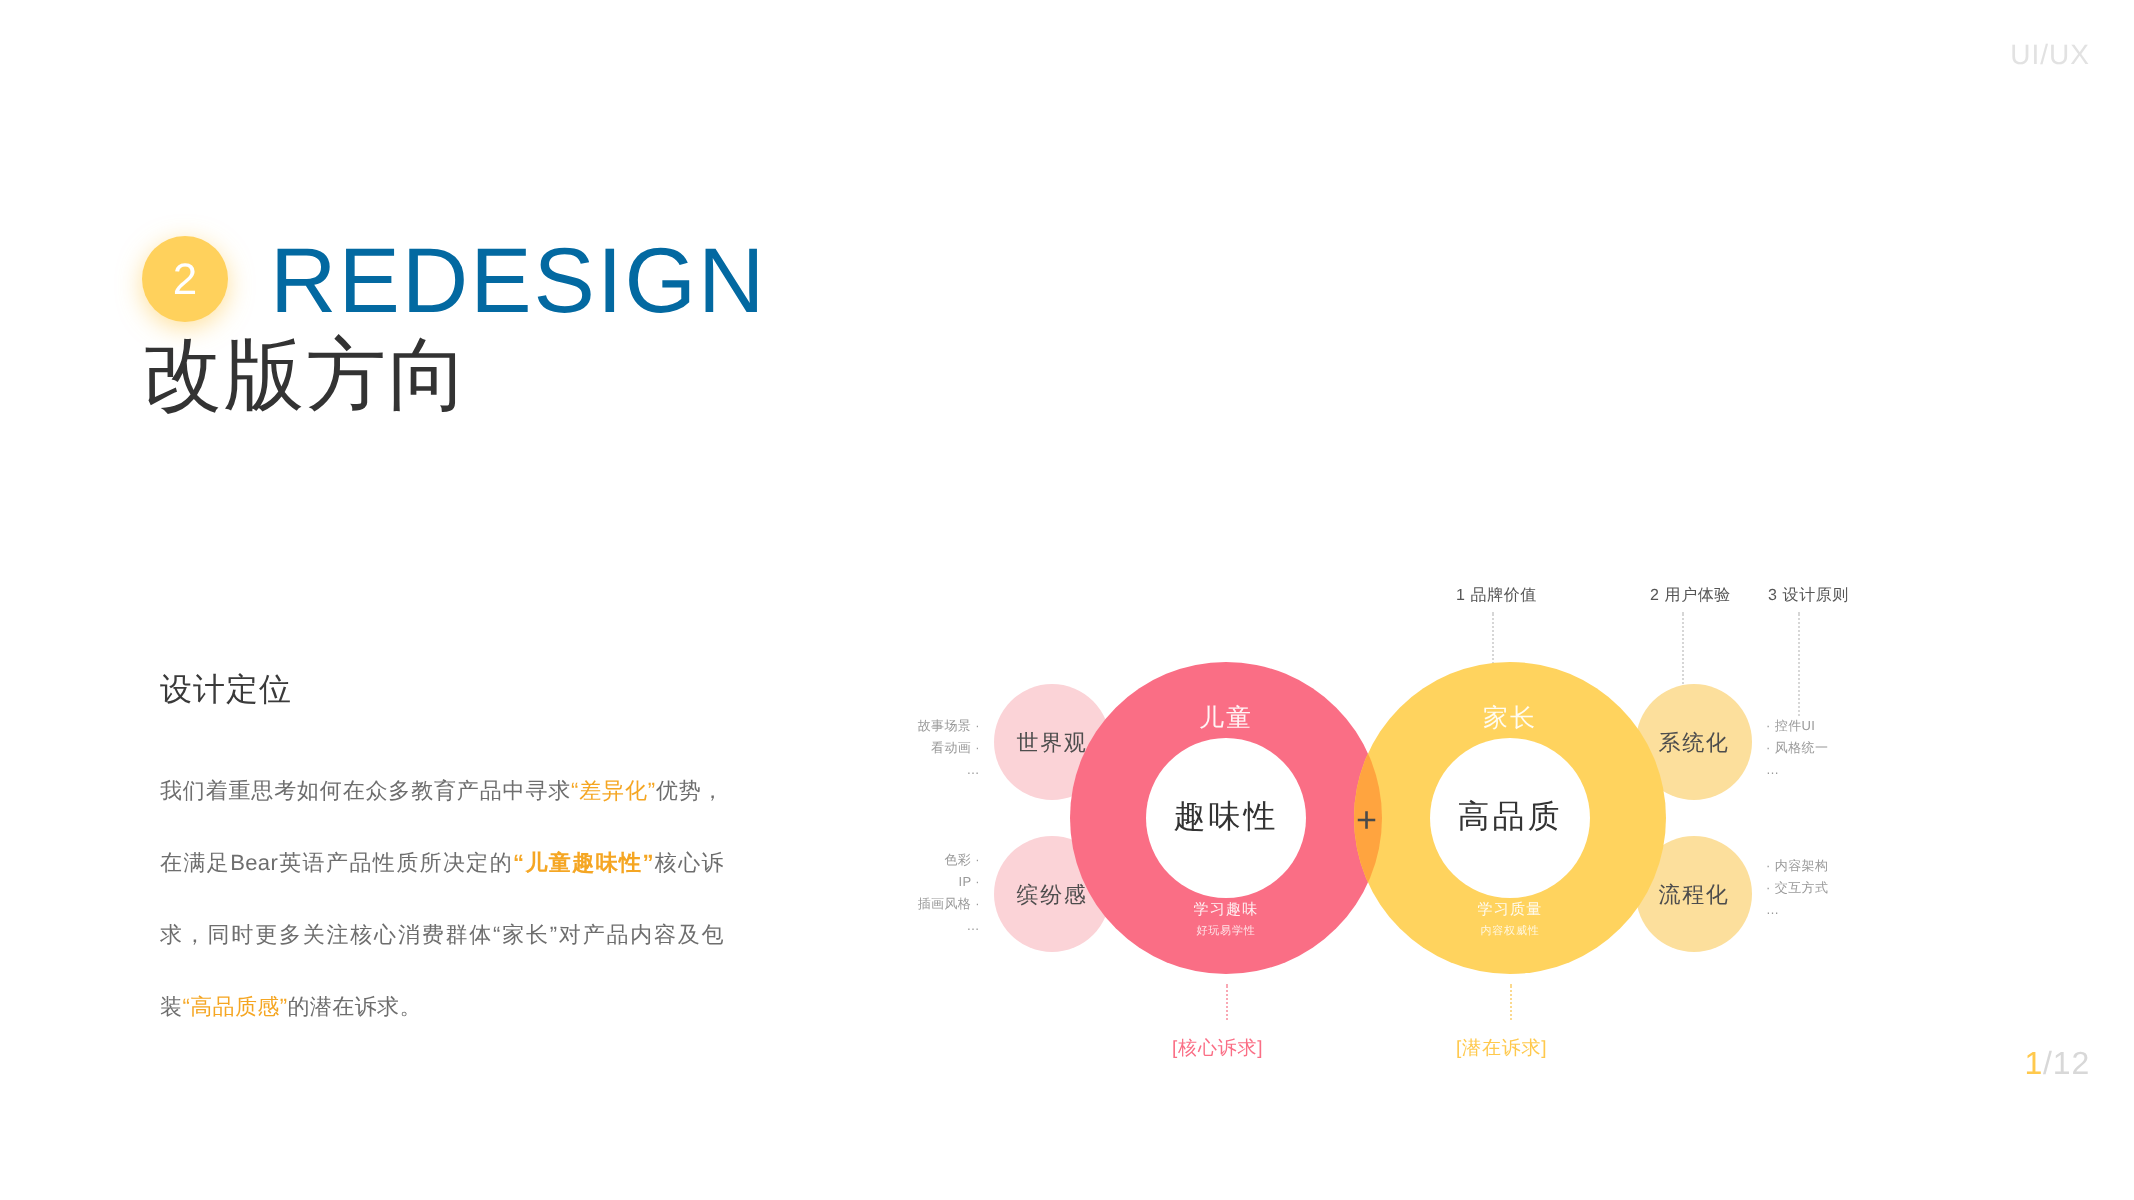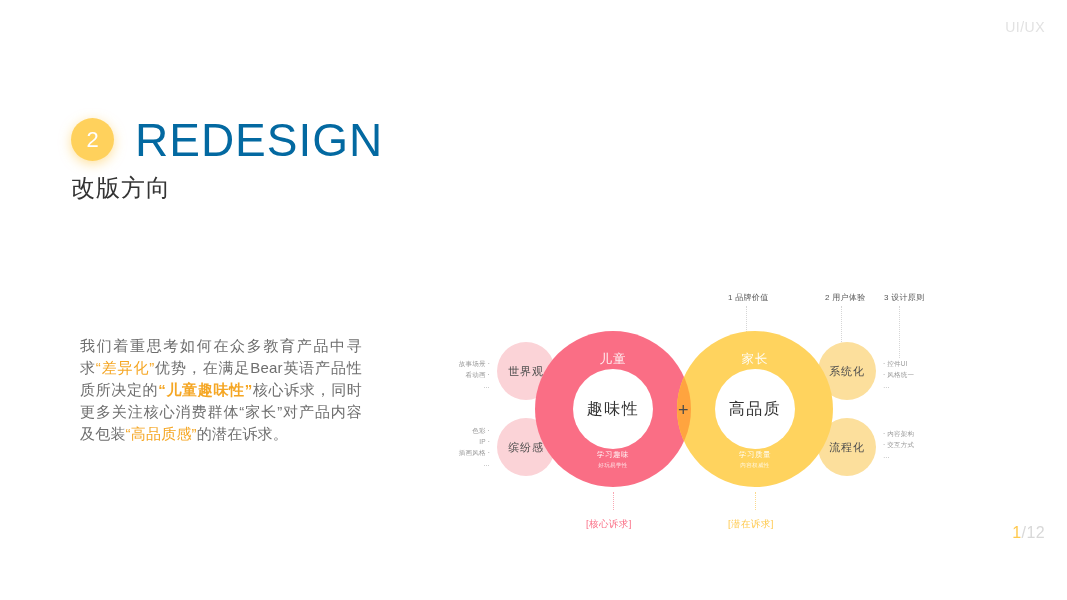--- a/index.html
+++ b/index.html
@@ -31,32 +31,32 @@
     display:flex;align-items:center;justify-content:center;
     color:#ffffff;font-size:22px;line-height:1;font-weight:400;
   }
   .bigword{
     position:absolute;left:38px;top:-3px;
     font-size:46px;line-height:50px;letter-spacing:1px;
     color:#0369a1;font-weight:400;white-space:nowrap;margin-left:26px;
   }
   .subtitle{
     position:absolute;left:0;top:50px;
-    font-size:24px;line-height:40px;color:#333333;font-weight:500;
+    font-size:40px;line-height:40px;color:#333333;font-weight:500;
     letter-spacing:1px;white-space:nowrap;
   }
 
   
   .copy{position:absolute;left:80px;top:335px;width:282px;}
   .copy h3{
     margin:0 0 22px 0;font-size:16px;font-weight:500;color:#3a3a3a;
     letter-spacing:.5px;
   }
   .copy p{
-    margin:0;font-size:15px;line-height:22px;color:#6e6e6e;
+    margin:0;font-size:11px;line-height:36px;color:#6e6e6e;
     letter-spacing:.2px;text-align:justify;
   }
   .hl{color:#F5A623;}
   .hl-b{color:#F5A623;font-weight:600;}
 
   
   .diagram{position:absolute;left:440px;top:280px;width:520px;height:270px;}
 
   .ring{position:absolute;border-radius:50%;}
   .ring .hole{
@@ -136,20 +136,21 @@
 
   <div class="titlewrap">
     <div class="badge">
       <span>2</span>
     </div>
     <div class="bigword">REDESIGN</div>
     <div class="subtitle">改版方向</div>
   </div>
 
   <div class="copy">
+    <h3>设计定位</h3>
     <p><span>我们着重思考如何在众多教育产品中寻求</span><span class="hl">“差异化”</span><span>优势，在满足Bear英语产品性质所决定的</span><span class="hl-b">“儿童趣味性”</span><span>核心诉求，同时更多关注核心消费群体“家长”对产品内容及包装</span><span class="hl">“高品质感”</span><span>的潜在诉求。</span></p>
   </div>
 
   <div class="diagram">
 
     <div class="topcap" style="left:288px;top:12px;">1 品牌价值</div>
     <div class="topcap" style="left:385px;top:12px;">2 用户体验</div>
     <div class="topcap" style="left:444px;top:12px;">3 设计原则</div>
 
     <div class="vdot" style="left:306px;top:26px;height:40px;"></div>

